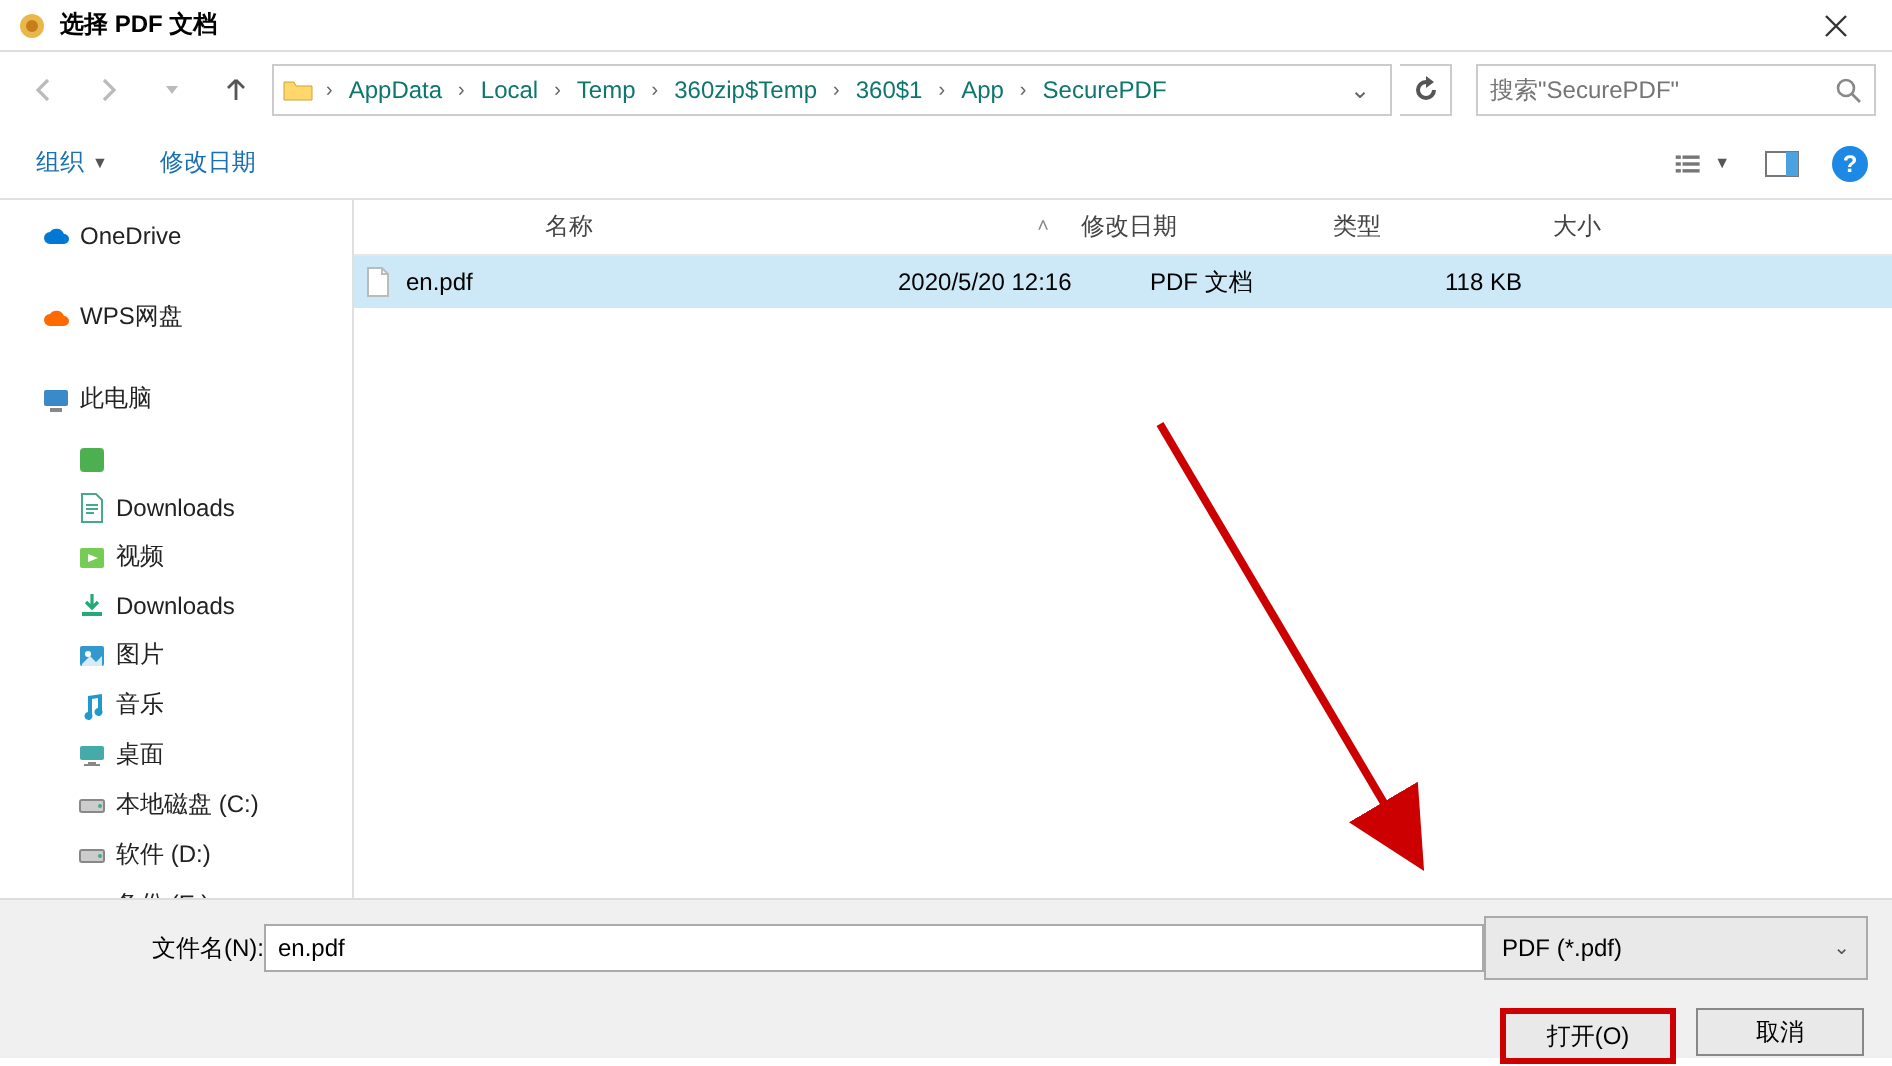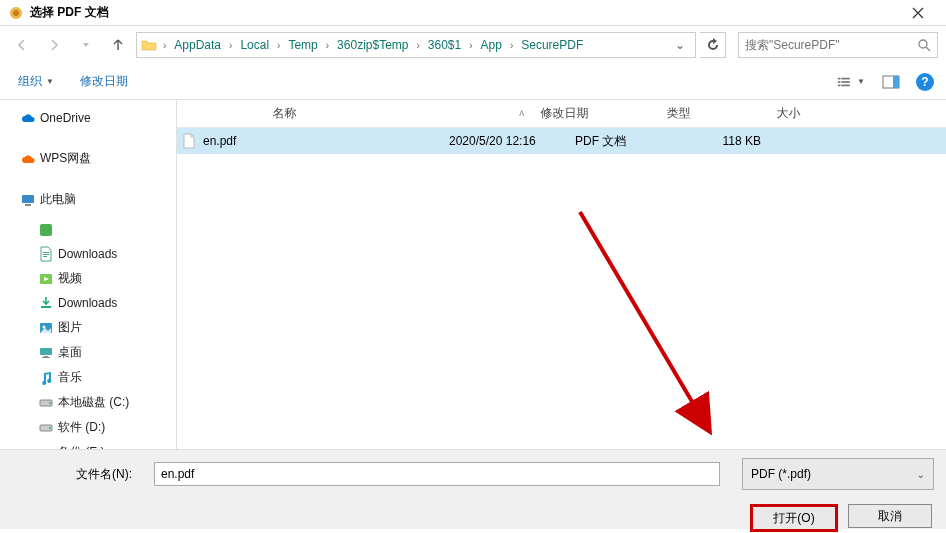--- a/index.html
+++ b/index.html
@@ -44,21 +44,21 @@
     .col-type { width: 110px; }
     .col-size { width: 90px; text-align:right; }
     .sort-ind { margin-left:auto; color:#888; font-size:10px; }
     .filerow { display:flex; align-items:center; height:26px; font-size:12px; padding: 0 4px; }
     .filerow.selected { background:#cde8f6; }
     .filerow .col-name { display:flex; align-items:center; gap:6px; }
     .filerow .fico { width:16px; height:16px; }
     .filerow .col-size { text-align:right; padding-right:14px; }
 
     .bottom { height:80px; background:#f0f0f0; border-top:1px solid #ddd; padding: 8px 12px 0; position:relative; }
-    .fnrow { display:flex; align-items:center; gap:22px; }
+    .fnrow { display:flex; align-items:center; gap:0; }
     .fnlabel { font-size:12px; width:120px; text-align:right; }
     .fninput { flex:1; height:24px; border:1px solid #aaa; background:#fff; padding:0 6px; font-size:12px; outline:none; }
     .filterbox { width:192px; height:32px; border:1px solid #aaa; background:#e9e9e9; display:flex; align-items:center; padding:0 8px; font-size:12px; justify-content:space-between; cursor:pointer; }
     .btnrow { display:flex; justify-content:flex-end; gap:10px; margin-top:14px; padding-right:2px; }
     .btn { width:84px; height:24px; border:1px solid #888; background:#e9e9e9; font-size:12px; display:flex; align-items:center; justify-content:center; cursor:pointer; }
     .btn.primary { border:3px solid #c00; width:88px; height:28px; }
 
     .red-arrow { position:absolute; left:570px; top:202px; pointer-events:none; z-index:100; }
 
     svg { display:block; }
@@ -245,34 +245,34 @@
             <rect x="2" y="3" width="12" height="10" fill="#39c" rx="1"></rect>
             <circle cx="6" cy="7" r="1.5" fill="#fff"></circle>
             <path d="M3 12 L7 8 L10 11 L13 8 L13 13 L3 13 Z" fill="#fff" opacity="0.8"></path>
           </svg>
         </span>
         <span>图片</span>
       </div>
       <div class="item sub">
         <span class="ico">
           <svg width="16" height="16" viewBox="0 0 16 16">
+            <path d="M6 3 L13 2 L13 10 A2 2 0 1 1 11 9 L11 4 L8 4.5 L8 12 A2 2 0 1 1 6 11 Z" fill="#29c"></path>
+          </svg>
+        </span>
+        <span>音乐</span>
+      </div>
+      <div class="item sub">
+        <span class="ico">
+          <svg width="16" height="16" viewBox="0 0 16 16">
             <rect x="2" y="3" width="12" height="7" fill="#4aa" rx="1"></rect>
             <rect x="6" y="11" width="4" height="1" fill="#888"></rect>
             <rect x="4" y="12" width="8" height="1" fill="#888"></rect>
           </svg>
         </span>
         <span>桌面</span>
-      </div>
-      <div class="item sub">
-        <span class="ico">
-          <svg width="16" height="16" viewBox="0 0 16 16">
-            <path d="M6 3 L13 2 L13 10 A2 2 0 1 1 11 9 L11 4 L8 4.5 L8 12 A2 2 0 1 1 6 11 Z" fill="#29c"></path>
-          </svg>
-        </span>
-        <span>音乐</span>
       </div>
       <div class="item sub">
         <span class="ico">
           <svg width="16" height="16" viewBox="0 0 16 16">
             <rect x="2" y="5" width="12" height="6" rx="1" fill="#ccc" stroke="#888"></rect>
             <circle cx="12" cy="8" r="1" fill="#4a8"></circle>
           </svg>
         </span>
         <span>本地磁盘 (C:)</span>
       </div>

